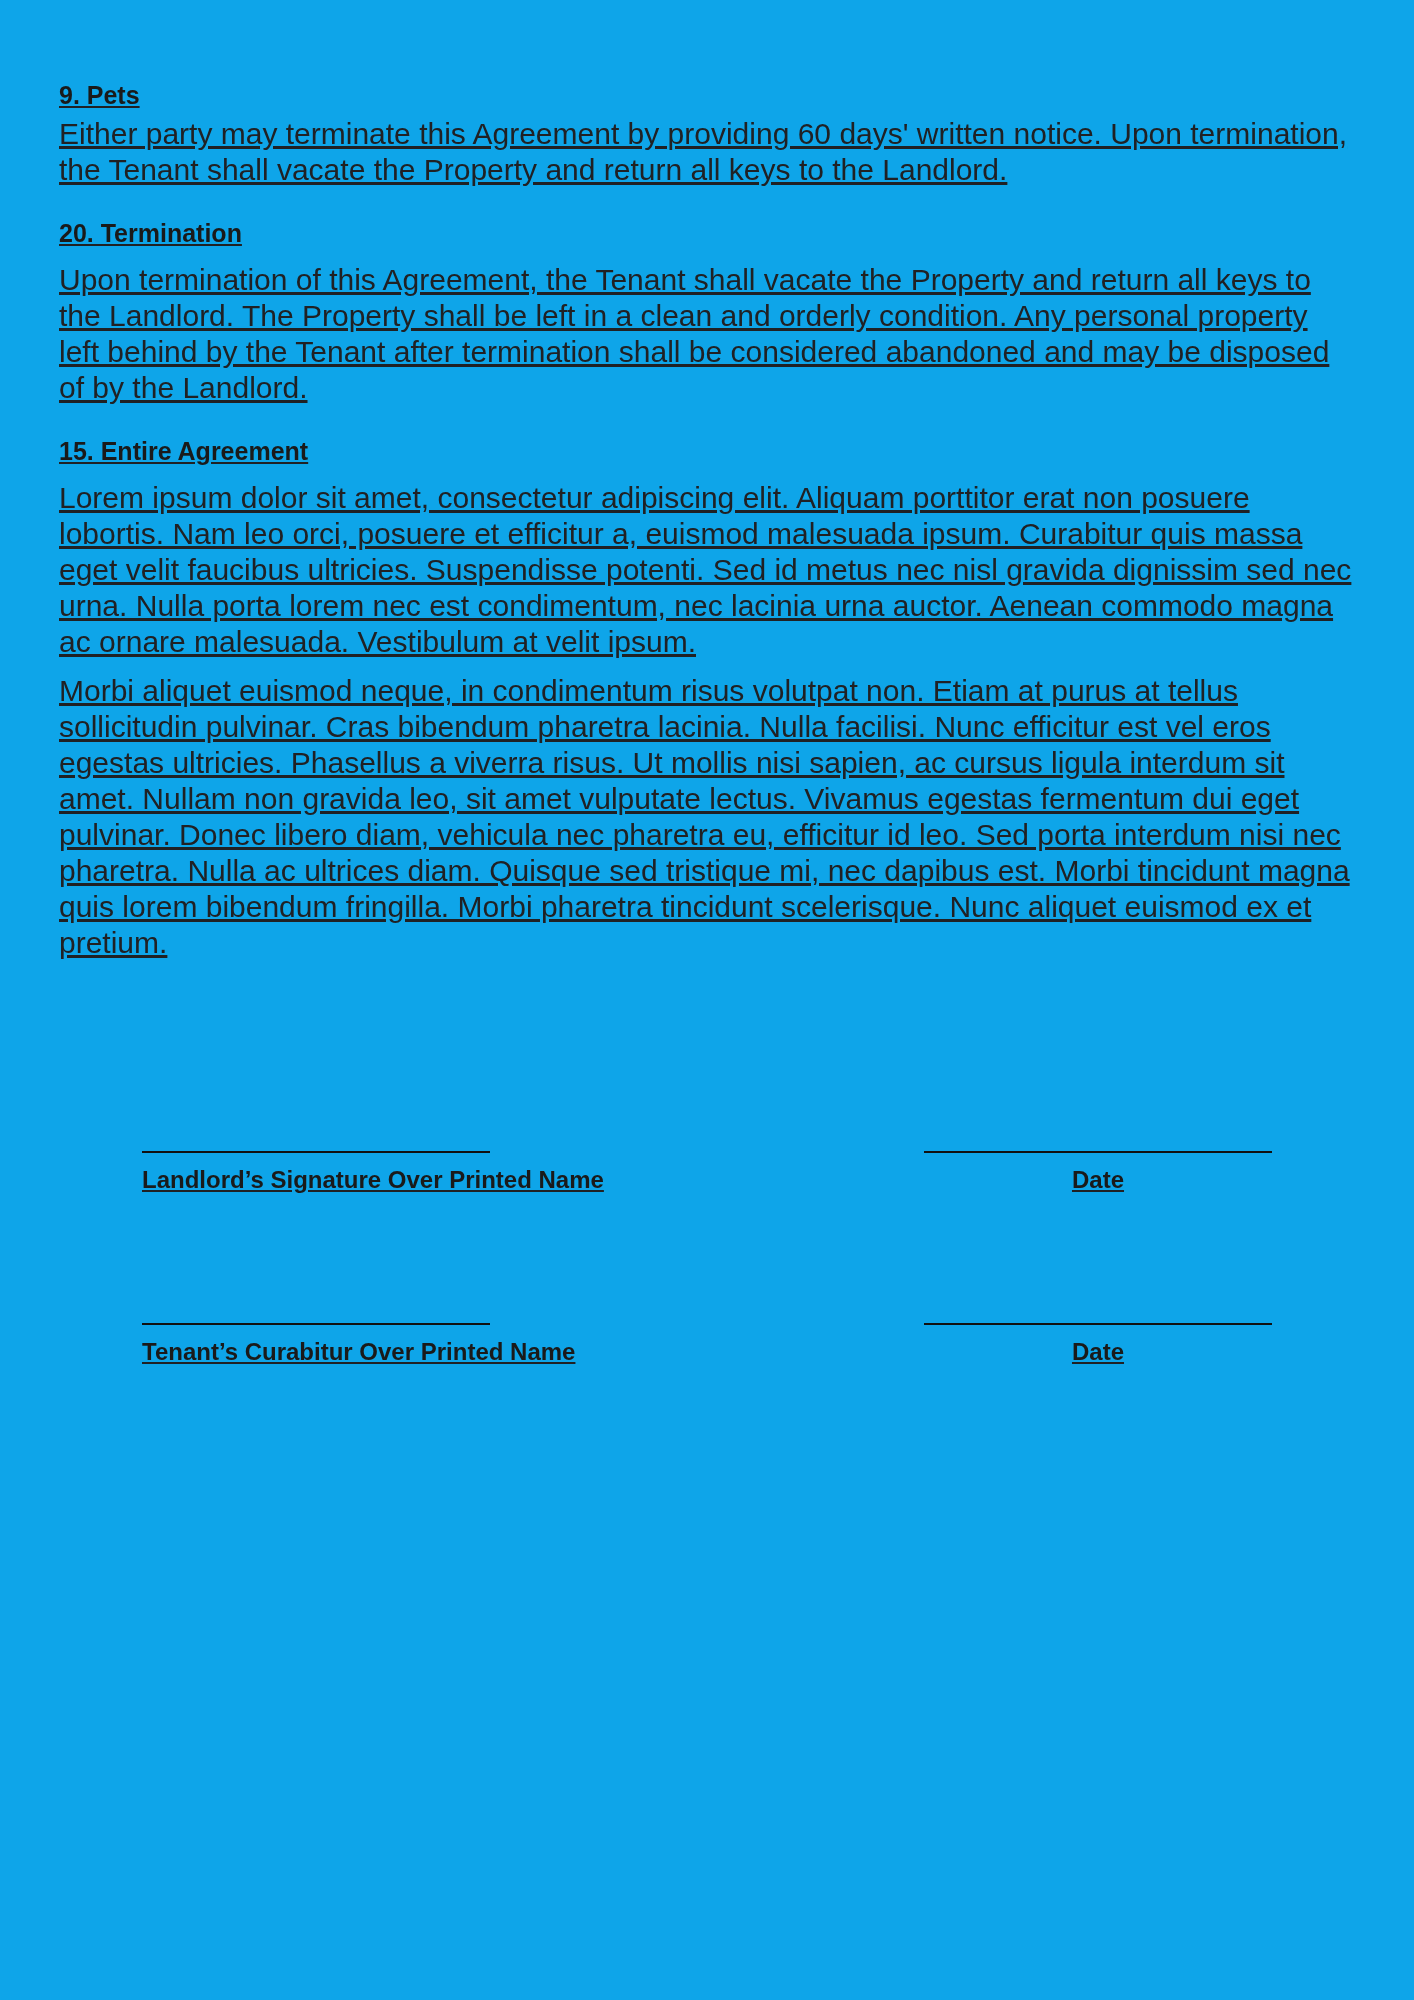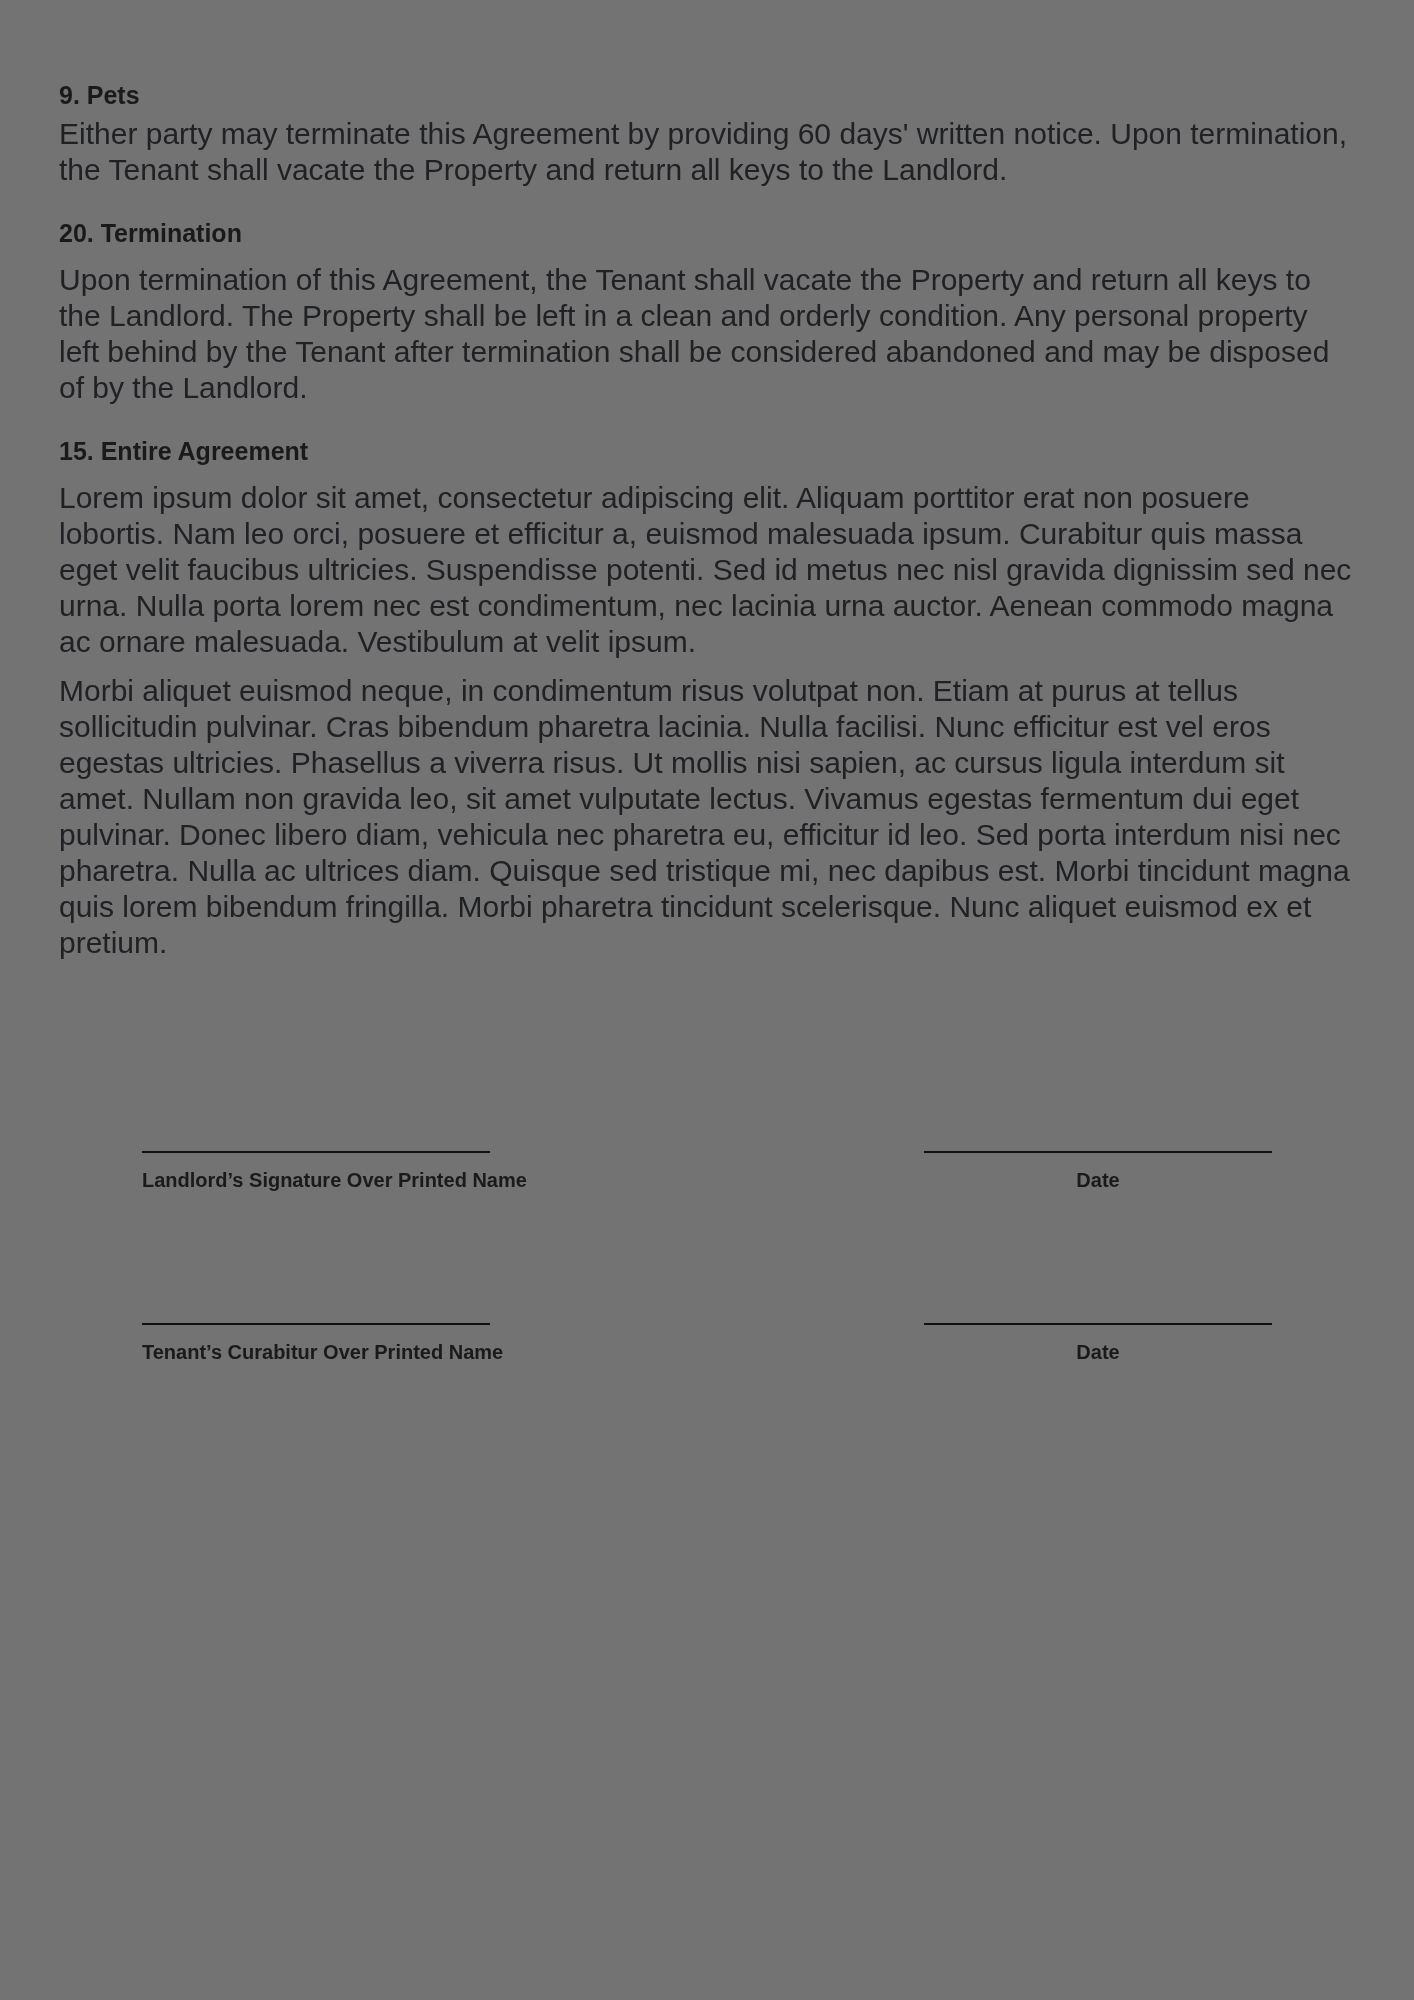--- a/index.html
+++ b/index.html
@@ -6,24 +6,25 @@
     margin: 0;
     padding: 0;
     background: #ffffff;
   }
   .page {
     position: relative;
     width: 1414px;
     height: 2000px;
     box-sizing: border-box;
     padding: 80px 59px 0 59px;
-    background: #737373;
+    background: #0ea5e9;
     font-family: "Liberation Sans", sans-serif;
     color: #202124;
     overflow: hidden;
+    text-decoration: underline;
   }
   .section-heading {
     font-size: 25px;
     line-height: 30px;
     font-weight: 700;
     color: #1a1a1a;
     margin: 30px 0 0 0;
   }
   .section-heading.first {
     margin-top: 0;
@@ -53,21 +54,21 @@
   }
   .sig-col {
     width: 348px;
   }
   .sig-line {
     height: 2px;
     background: #111111;
   }
   .sig-label {
     margin-top: 14px;
-    font-size: 20px;
+    font-size: 24px;
     line-height: 26px;
     font-weight: 700;
     color: #1a1a1a;
     text-align: center;
     white-space: nowrap;
   }
 </style>
 </head>
 <body>
 

